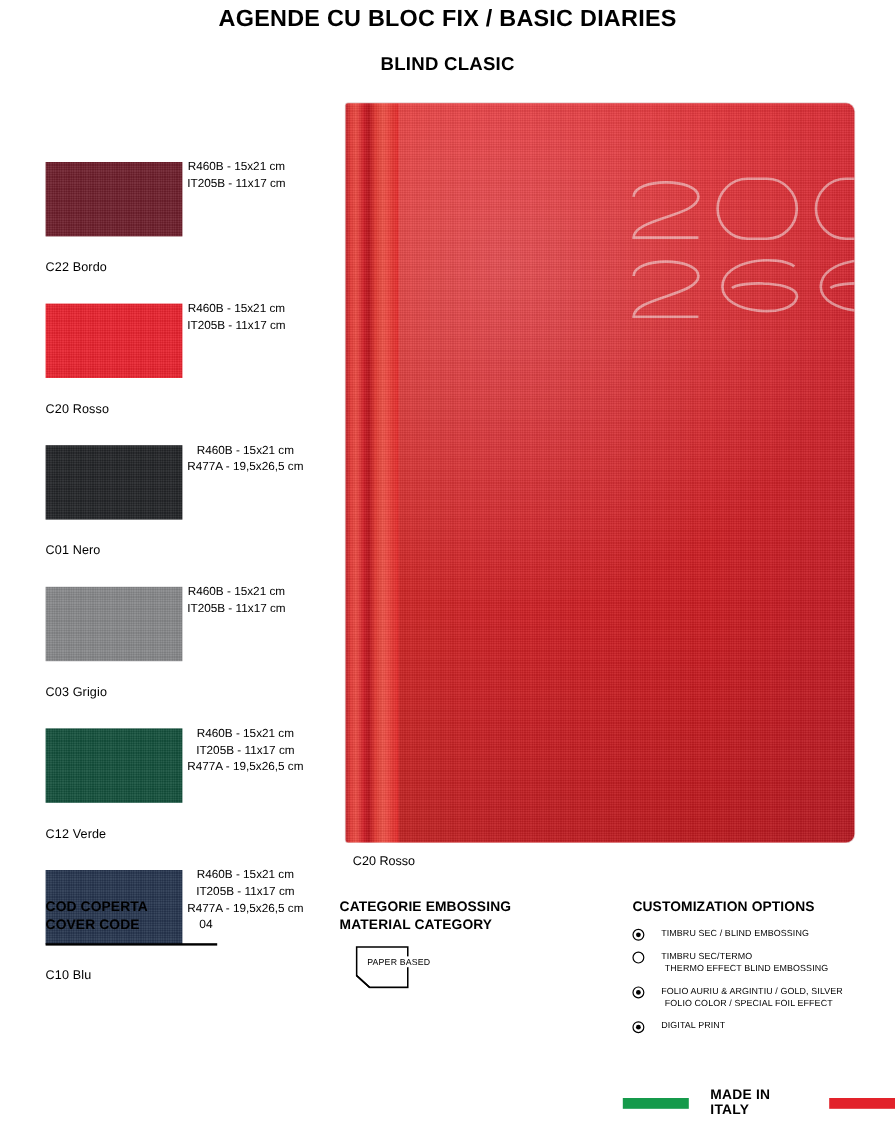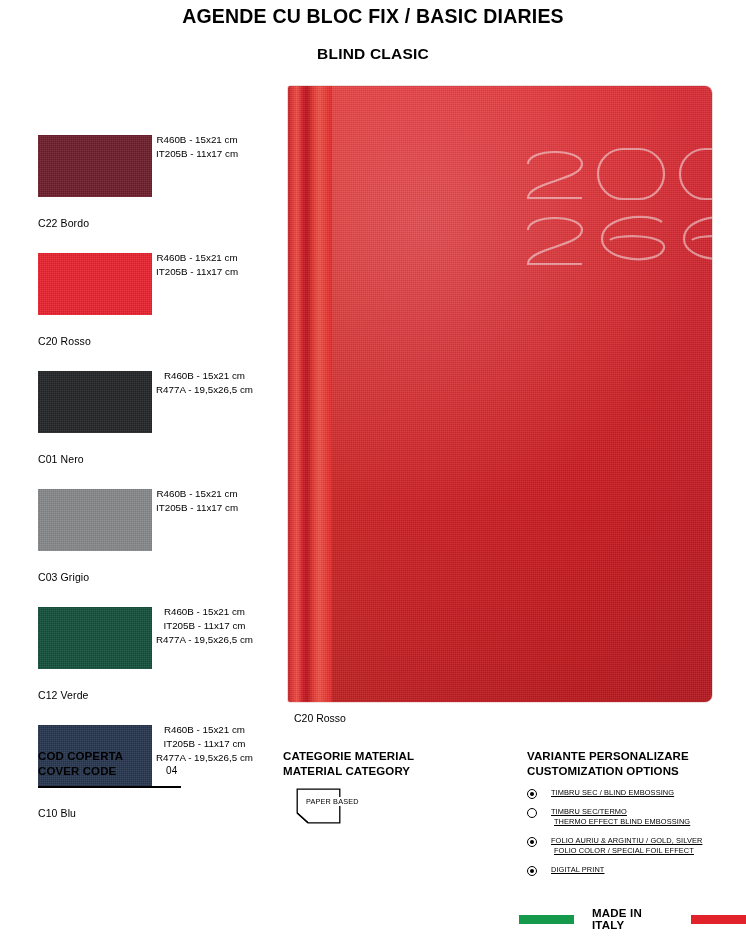--- a/index.html
+++ b/index.html
@@ -115,21 +115,21 @@
   .opt { position: relative; padding-left: 24px; margin-bottom: 8px; }
   .opt .radio {
     position: absolute; left: 0; top: 1px;
     width: 10px; height: 10px; border-radius: 50%;
     border: 1.4px solid #000; background: #fff;
   }
   .opt .radio.on::after {
     content: ""; position: absolute; left: 1.9px; top: 1.9px;
     width: 4.6px; height: 4.6px; border-radius: 50%; background: #000;
   }
-  .opt .line { font-size: 7.4px; line-height: 10.6px; letter-spacing: .1px; white-space: nowrap; text-decoration: underline; }
+  .opt .line { font-size: 7.4px; line-height: 10.6px; letter-spacing: .1px; white-space: nowrap; }
   .opt.indent .line.l2 { padding-left: 3px; }
 
   
   .made {
     position: absolute; left: 519px; top: 907px;
     display: flex; align-items: center; gap: 18px;
   }
   .made .bar { width: 58px; height: 9px; }
   .made .bar.green { background: #159a4b; }
   .made .bar.red { background: #e2222a; }
@@ -218,33 +218,32 @@
   <div class="cover-code">
     <div class="sec-title">COD COPERTA</div>
     <div class="row2">
       <div class="sec-title">COVER CODE</div>
       <div class="code-val">04</div>
     </div>
     <div class="rule"></div>
   </div>
 
   <div class="material">
-    <div class="sec-title">CATEGORIE MATERIAL</div>
+    <div class="sec-title">CATEGORIE EMBOSSING</div>
     <div class="sec-title">MATERIAL CATEGORY</div>
     <div class="paper-icon">
       <svg width="45" height="36" viewBox="0 0 45 36">
         <path d="M1.2 1.2 H43.8 V34.8 H12 L1.2 25 Z" fill="#ffffff" stroke="#000000" stroke-width="1.3"></path>
         <path d="M1.2 25 L12 34.8" fill="none" stroke="#000000" stroke-width="1.3"></path>
       </svg>
       <span class="cat-label">PAPER BASED</span>
     </div>
   </div>
 
   <div class="custom">
-    <div class="sec-title">VARIANTE PERSONALIZARE</div>
     <div class="sec-title">CUSTOMIZATION OPTIONS</div>
     <div class="opt-list" id="opt-list">
         <div class="opt">
           <span class="radio on"></span>
           <div class="line l1">TIMBRU SEC / BLIND EMBOSSING</div>
         </div>
         <div class="opt indent">
           <span class="radio"></span>
           <div class="line l1">TIMBRU SEC/TERMO</div>
           <div class="line l2">THERMO EFFECT BLIND EMBOSSING</div>

